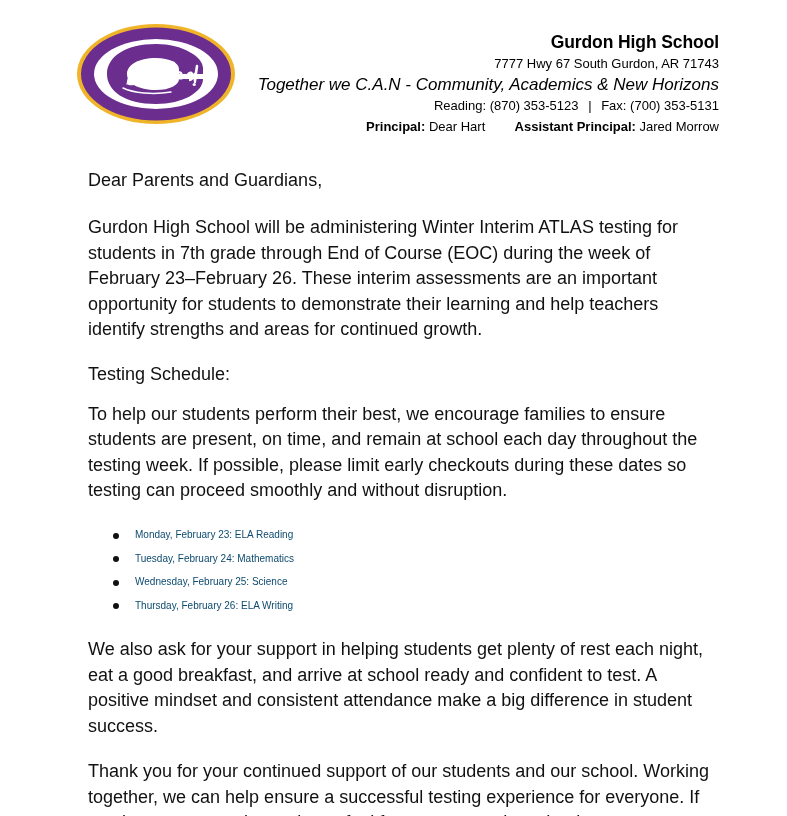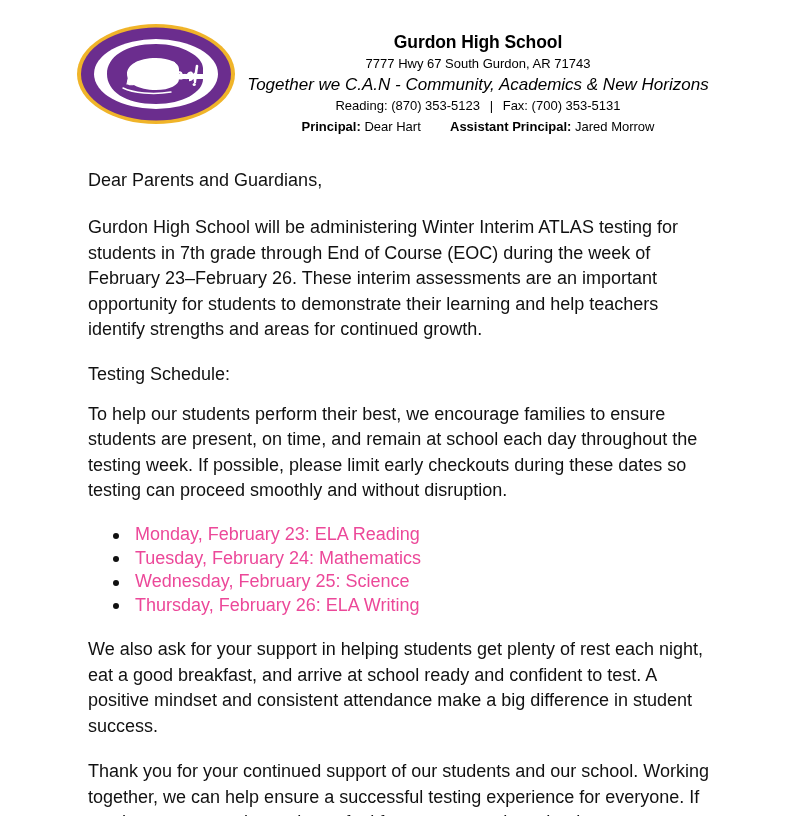--- a/index.html
+++ b/index.html
@@ -40,21 +40,21 @@
   .logo-svg {
     display: block;
     width: 162px;
     height: 104px;
   }
   .head-text {
     position: absolute;
     left: 237px;
     top: 31px;
     width: 482px;
-    text-align: center;
+    text-align: right;
   }
   .school-name {
     font-size: 17.5px;
     font-weight: bold;
     line-height: 22px;
     letter-spacing: -0.1px;
   }
   .head-line {
     font-size: 13px;
     line-height: 21px;
@@ -97,24 +97,24 @@
     margin-bottom: 14px;
   }
 
   .schedule-list {
     list-style: none;
     margin: 0 0 20px 0;
     padding: 0;
   }
   .schedule-list li {
     position: relative;
-    font-size: 18px;
+    font-size: 10px;
     line-height: 23.5px;
     padding-left: 47px;
-    color: #ec4899;
+    color: #0c4a6e;
   }
   .schedule-list li .bullet {
     position: absolute;
     left: 25px;
     top: 9.5px;
     width: 6px;
     height: 6px;
     border-radius: 50%;
     background: #111111;
   }

